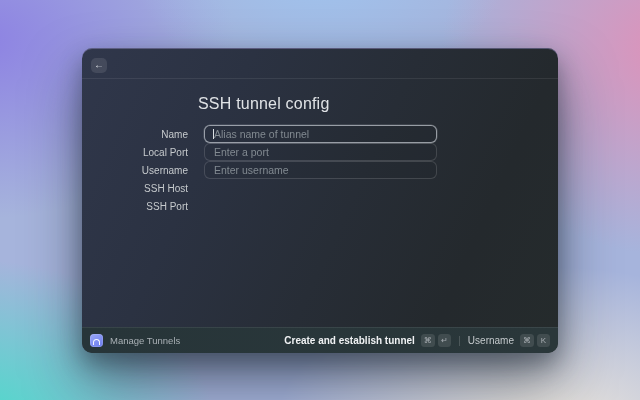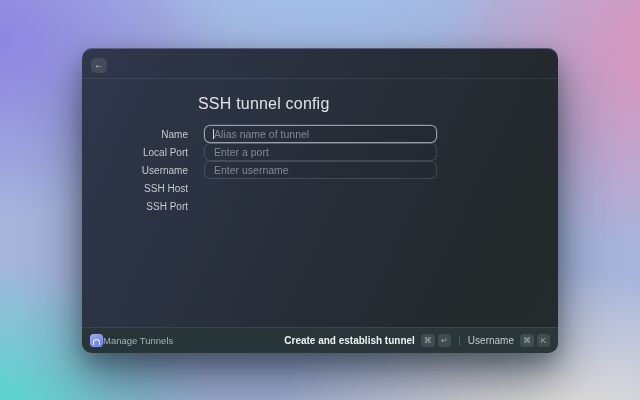--- a/index.html
+++ b/index.html
@@ -56,21 +56,21 @@
   }
   .text-input::placeholder { color:#828a91; }
   .input-wrap.focused .text-input {
     border-color:rgba(228,234,240,0.6);
     box-shadow:0 0 0 0.5px rgba(228,234,240,0.25);
   }
   .caret { position:absolute; left:9px; top:4px; width:1px; height:10px; background:#dde1e5; }
 
   
   .footer {
-    flex:0 0 26px; display:flex; align-items:center; padding:0 8px;
+    flex:0 0 26px; display:flex; align-items:center; gap:7px; padding:0 8px;
     border-top:1px solid rgba(255,255,255,0.08);
     background:linear-gradient(90deg,#273539 0%,#2a373a 100%);
   }
   .app-icon {
     width:13px; height:13px; border-radius:4px; flex:0 0 13px;
     background:linear-gradient(145deg,#9aa8f7 0%,#6b7bee 100%);
     display:flex; align-items:flex-end; justify-content:center;
     box-shadow:inset 0 0 0 0.5px rgba(255,255,255,0.25);
   }
   .app-icon .arch {

